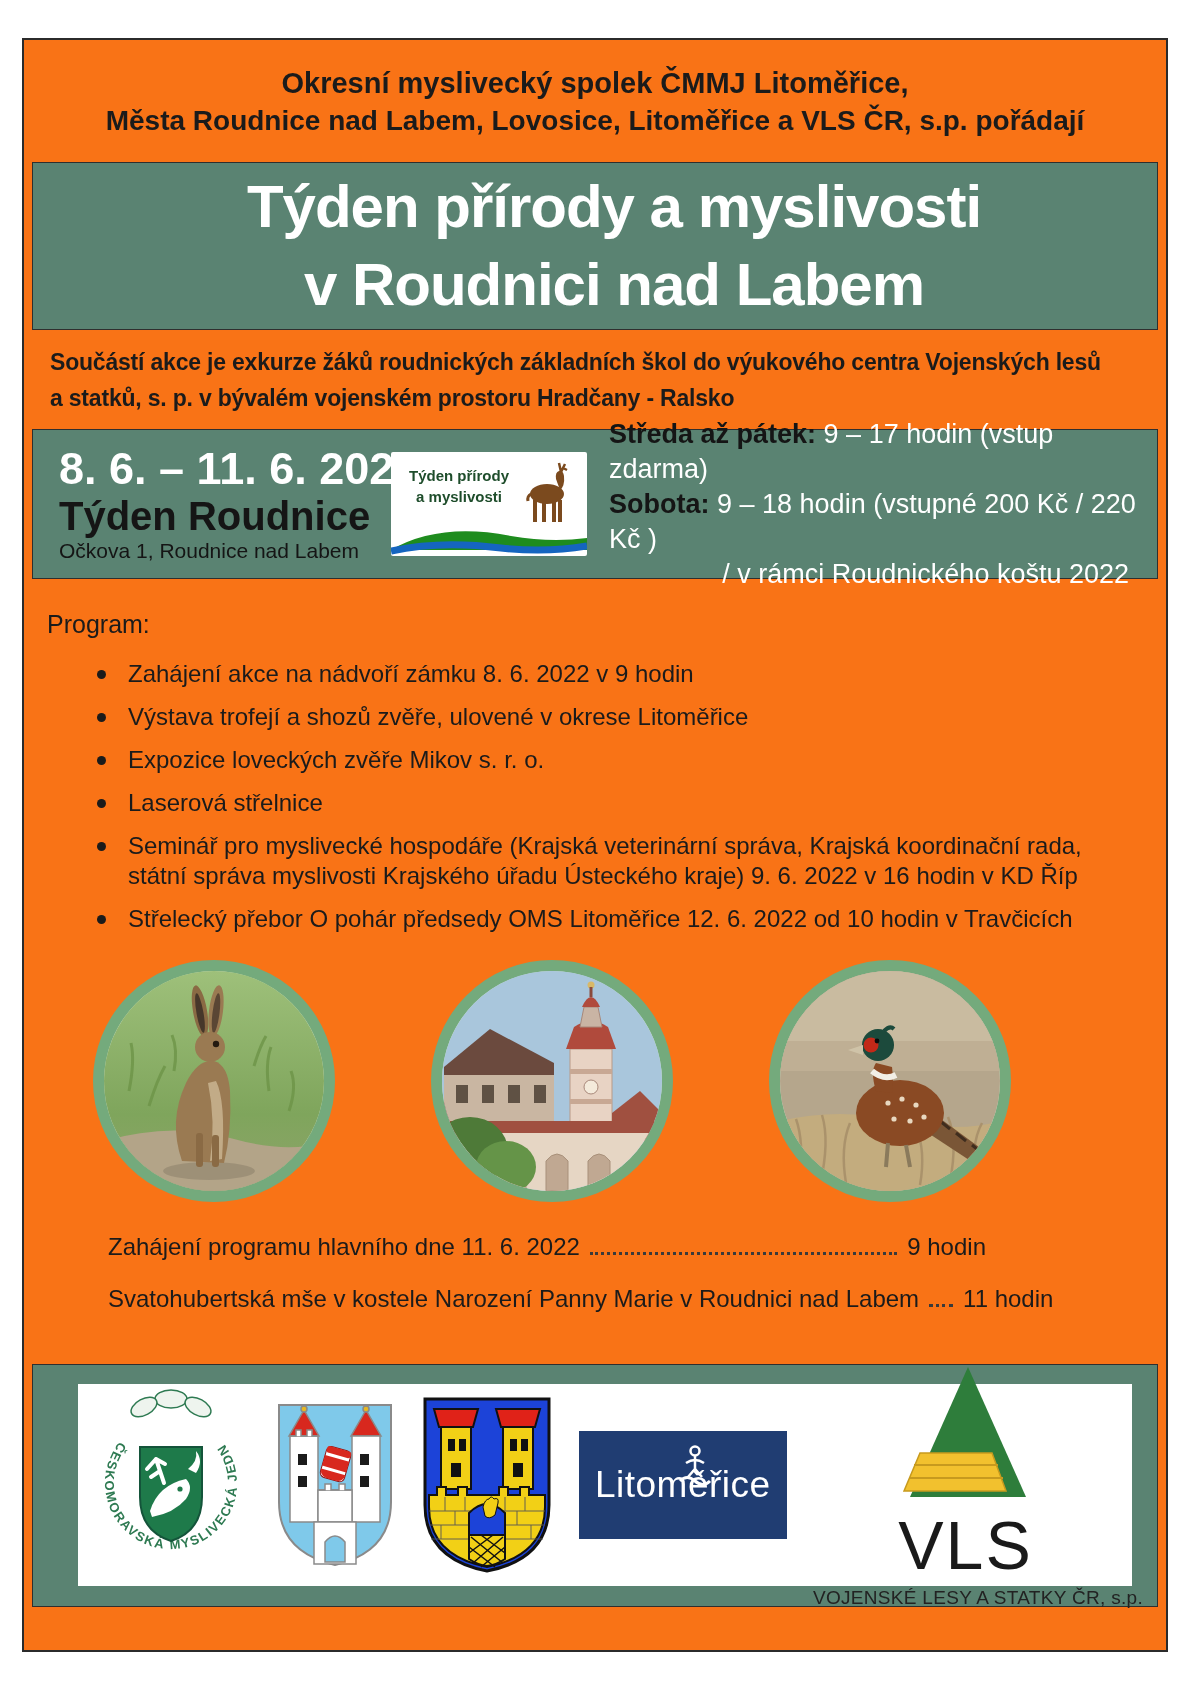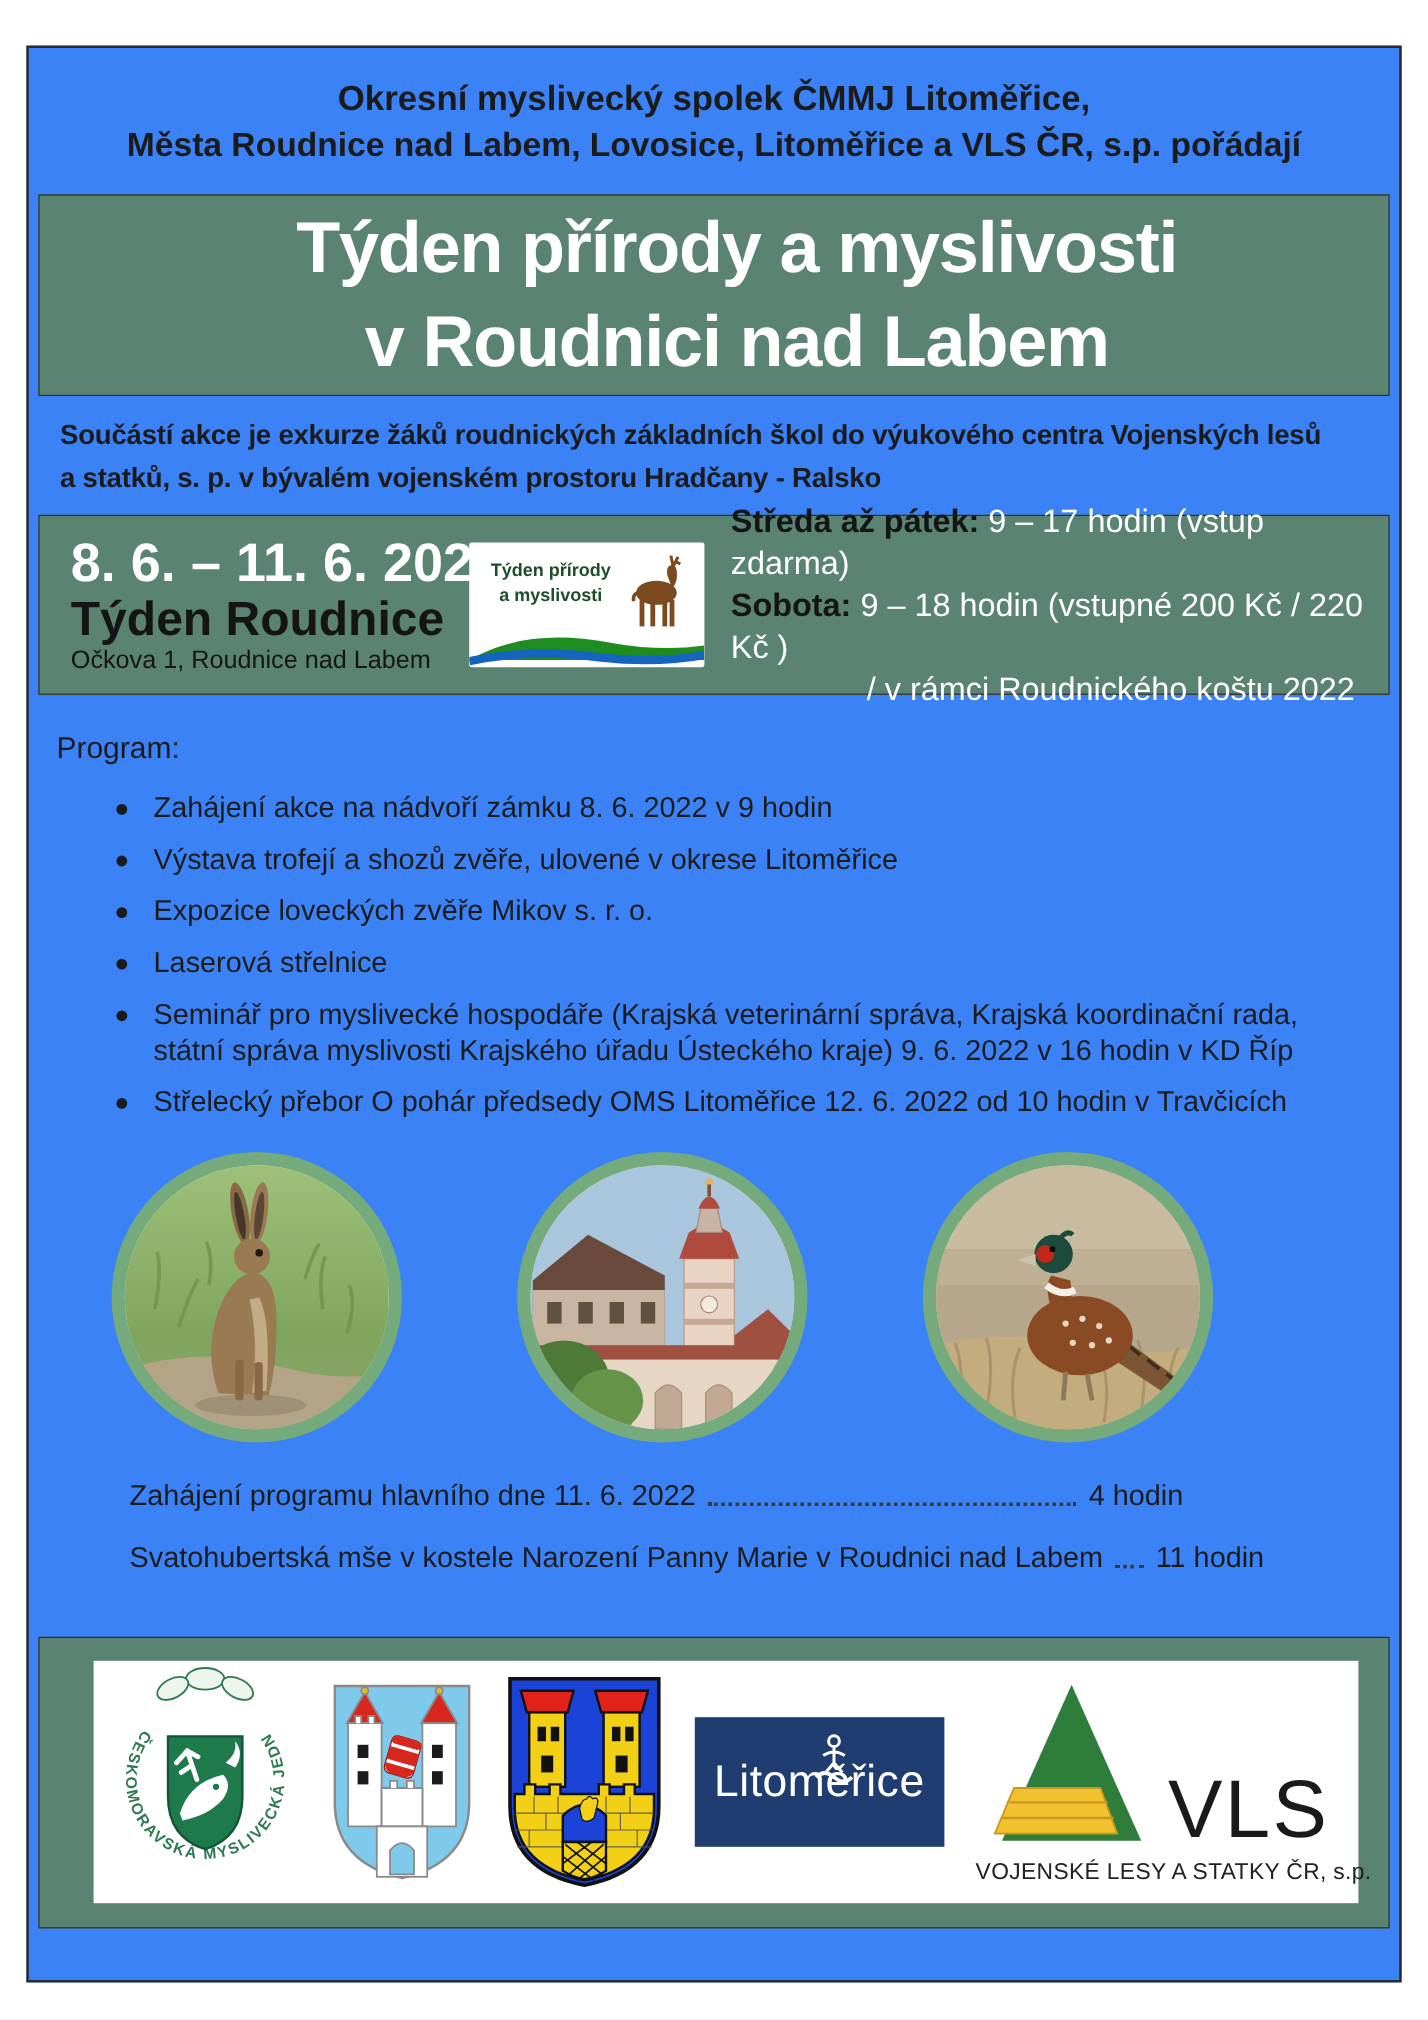--- a/index.html
+++ b/index.html
@@ -2,21 +2,21 @@
 <html><head>
 <meta charset="utf-8">
 <style>
   html,body{margin:0;padding:0;background:#fff;}
   .poster{
     position:relative;width:1190px;height:1683px;background:#fff;
     font-family:"Liberation Sans",sans-serif;color:#1b1b1b;overflow:hidden;
   }
   .frame{
     position:absolute;left:22px;top:38px;right:22px;bottom:31px;
-    border:2px solid #2b2b2b;overflow:hidden;background:#3b82f6;
+    border:2px solid #2b2b2b;overflow:hidden;background:#f97316;
   }
   
   .org{padding-top:24px;text-align:center;font-weight:bold;font-size:29px;line-height:38px;white-space:nowrap;}
   .org .l2{font-size:28px;}
   
   .title-band{
     margin:22px 8px 0;height:166px;background:#5A8372;border:1px solid #2f2f2f;
     display:flex;flex-direction:column;justify-content:center;align-items:center;
     color:#fff;font-weight:bold;font-size:60px;line-height:78px;letter-spacing:-1px;text-align:center;padding-left:38px;
   }
@@ -58,21 +58,21 @@
   
   .footer{margin:50px 8px 0;background:#5A8372;border:1px solid #2f2f2f;padding:19px 25px 20px 45px;height:202px;}
   .footer-inner{background:#fff;height:202px;display:flex;align-items:center;justify-content:space-between;padding:0 14px;}
   .logo{flex:none;}
   .litomerice-logo{
     width:208px;height:108px;background:#203D72;color:#fff;position:relative;
     display:flex;align-items:center;justify-content:center;font-size:37px;letter-spacing:0.5px;
   }
   .lito-figure{position:absolute;left:99px;top:14px;}
   .vls-logo{width:305px;text-align:center;}
-  .vls-top{display:flex;align-items:flex-end;justify-content:center;gap:14px;}
+  .vls-top{display:flex;align-items:center;justify-content:center;gap:14px;flex-direction:column;}
   .vls-acronym{font-size:68px;line-height:60px;color:#1a1a1a;letter-spacing:2px;font-weight:normal;}
   .vls-subtitle{margin-top:12px;font-size:19px;color:#222;letter-spacing:0.3px;white-space:nowrap;}
 </style>
 </head>
 <body>
 
 <div class="poster">
   <div class="frame">
 
     <div class="org">
@@ -256,21 +256,21 @@
             <path d="M108,172 l-2,24 M126,174 l4,22" stroke="#8A7A5C" stroke-width="4" fill="none"></path>
           </g>
         </svg>
       </div>
     </div>
 
     <div class="schedule">
       <div class="sched-row">
         <span class="sched-label">Zahájení programu hlavního dne 11. 6. 2022</span>
         <span class="dots"></span>
-        <span class="sched-time">4 hodin</span>
+        <span class="sched-time">9 hodin</span>
       </div>
       <div class="sched-row">
         <span class="sched-label">Svatohubertská mše v kostele Narození Panny Marie v Roudnici nad Labem</span>
         <span class="dots"></span>
         <span class="sched-time">11 hodin</span>
       </div>
     </div>
 
     <div class="footer">
       <div class="footer-inner">

